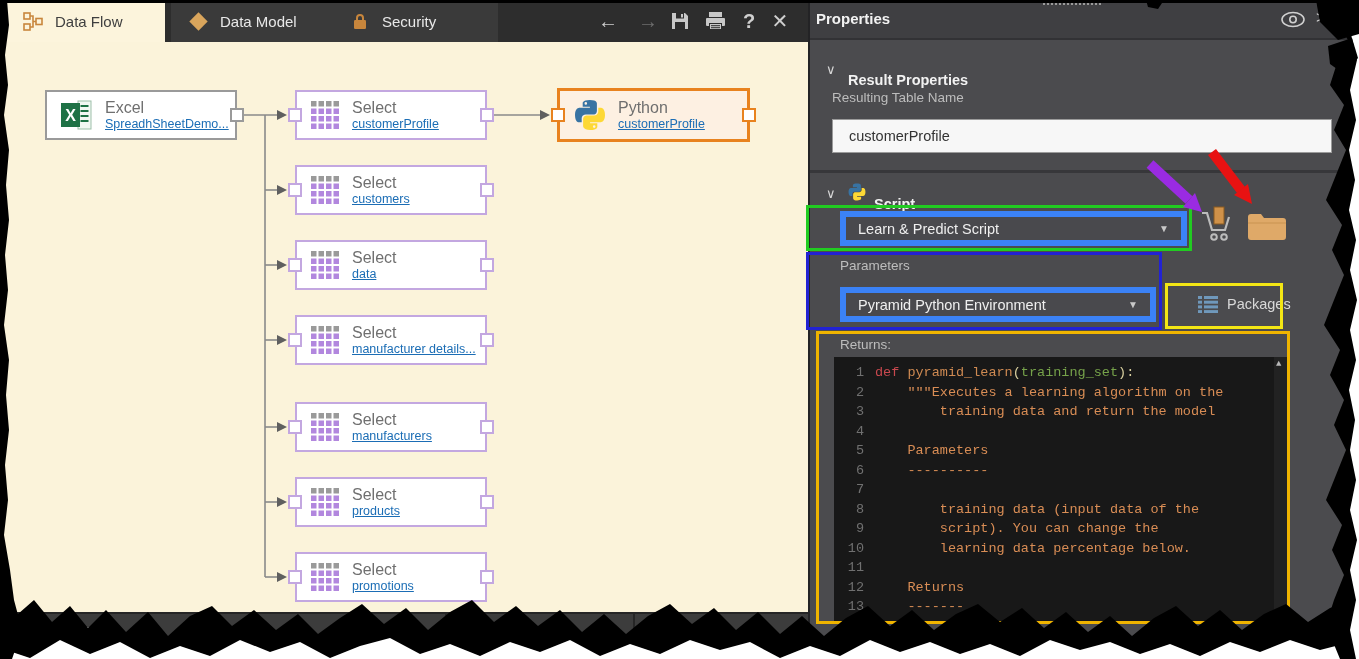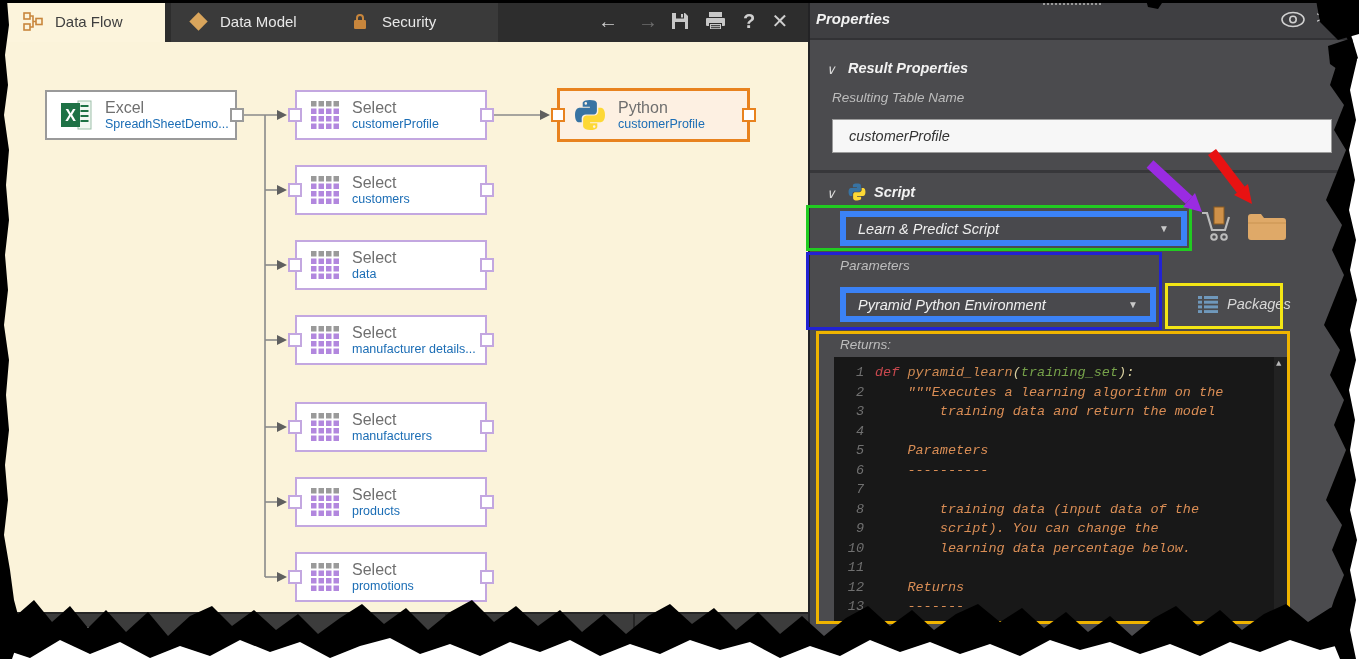--- a/index.html
+++ b/index.html
@@ -11,40 +11,40 @@
        box-sizing:border-box;padding-left:16px;background:#3a3a3a;color:#e8e8e8;font-size:15px;cursor:pointer;}
   .tab.active{background:#fcf4dc;color:#3f3f3f;}
   .tab .ticon{width:22px;height:20px;display:flex;align-items:center;justify-content:center;}
   .toolbtn{position:absolute;top:0;height:42px;width:36px;display:flex;align-items:center;justify-content:center;
            color:#cfcfcf;font-size:20px;cursor:pointer;}
   .toolbtn.disabled{color:#6e6e6e;}
   .canvas{position:absolute;left:0;top:42px;width:808px;height:570px;background:#fbf3da;}
   .flow-node{position:absolute;box-sizing:border-box;background:#ffffff;display:flex;align-items:center;
              gap:12px;padding-left:14px;cursor:move;}
   .flow-node .ntitle{font-size:16px;color:#6f6f6f;line-height:18px;}
-  .flow-node .nsub{font-size:12.5px;color:#1b6db5;line-height:14px;white-space:nowrap;}
+  .flow-node .nsub{font-size:12.5px;color:#1b6db5;line-height:14px;white-space:nowrap;text-decoration:underline;}
   .node-excel{border:2px solid #9a9a9a;}
   .node-select{border:2px solid #c3a7e0;}
   .node-python{border:3px solid #e8821e;background:#fdf0e2;}
   .port{position:absolute;width:14px;height:14px;background:#ffffff;box-sizing:border-box;}
   .port.gray{border:2px solid #9a9a9a;}
   .port.purple{border:2px solid #c3a7e0;}
   .port.orange{border:2px solid #e8821e;}
   .port.inp{left:-9px;top:50%;margin-top:-7px;}
   .port.outp{right:-9px;top:50%;margin-top:-7px;}
   .bottombar{position:absolute;left:0;top:612px;width:808px;height:36px;background:#3c3c3c;border-top:2px solid #262626;}
   .bottombar .seg-div{position:absolute;top:0;width:2px;height:36px;background:#262626;}
   .bbtext{position:absolute;top:8px;color:#d8d8d8;font-size:13.5px;white-space:nowrap;}
   
   .panel{position:absolute;left:808px;top:0;width:551px;height:659px;background:#4b4b4e;
-         border-left:2px solid #232325;box-sizing:border-box;color:#e8e8e8;font-style:italic;}
+         border-left:2px solid #232325;box-sizing:border-box;color:#e8e8e8;}
   .phead{position:absolute;left:0;top:0;width:100%;height:40px;background:#3f3f42;border-bottom:2px solid #323235;box-sizing:border-box;}
   .ptitle{position:absolute;left:6px;top:10px;font-size:15px;font-weight:bold;color:#f2f2f2;}
   .drag-dots{position:absolute;left:233px;top:3px;width:58px;border-top:2px dotted #9a9a9a;}
-  .sec-title{position:absolute;font-size:14.5px;font-weight:bold;color:#f2f2f2;}
+  .sec-title{position:absolute;font-size:14.5px;font-weight:bold;color:#f2f2f2;margin-top:12px;}
   .sec-chev{position:absolute;font-size:13px;color:#d8d8d8;}
   .plabel{position:absolute;font-size:13.5px;color:#bdbdbd;}
   .txtinput{position:absolute;background:#f7f7f7;border:1px solid #9b9b9b;box-sizing:border-box;
             color:#333;font-size:14.5px;display:flex;align-items:center;padding-left:16px;}
   .divider{position:absolute;left:0;width:100%;height:3px;background:#37373a;}
   .ddown{position:absolute;background:#49494d;border:6px solid #3b82f6;box-sizing:border-box;color:#efefef;
          font-size:14.5px;display:flex;align-items:center;padding:0 12px;cursor:pointer;}
   .ddown .caret{margin-left:auto;font-size:10px;color:#c9c9c9;}
   .pkgbtn{position:absolute;display:flex;align-items:center;gap:9px;color:#d8d8d8;font-size:14.5px;cursor:pointer;}
   

